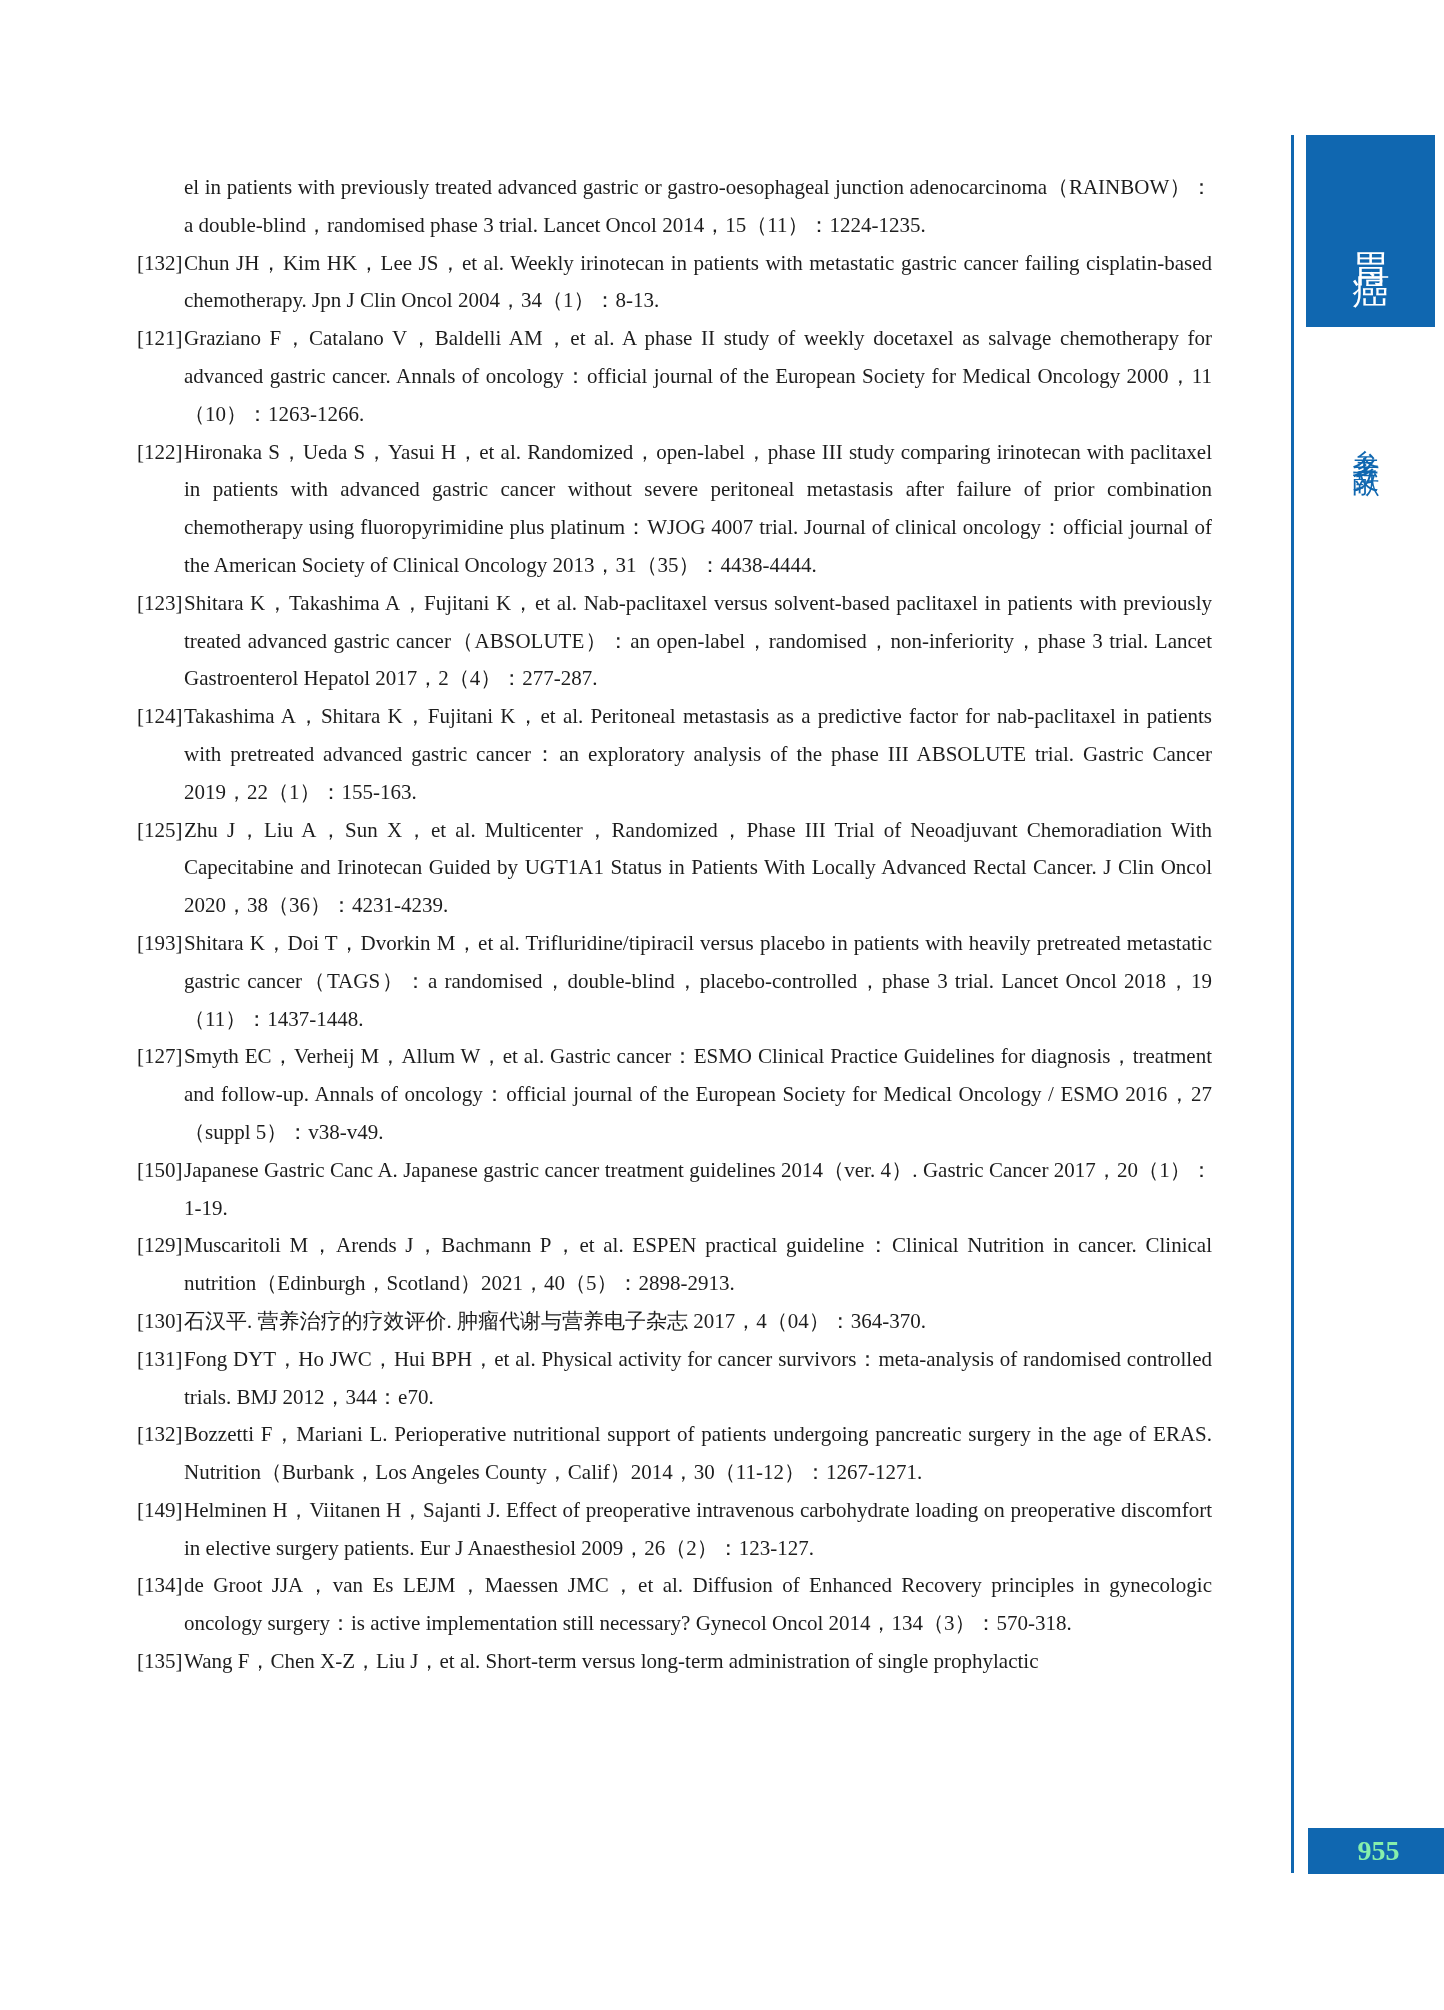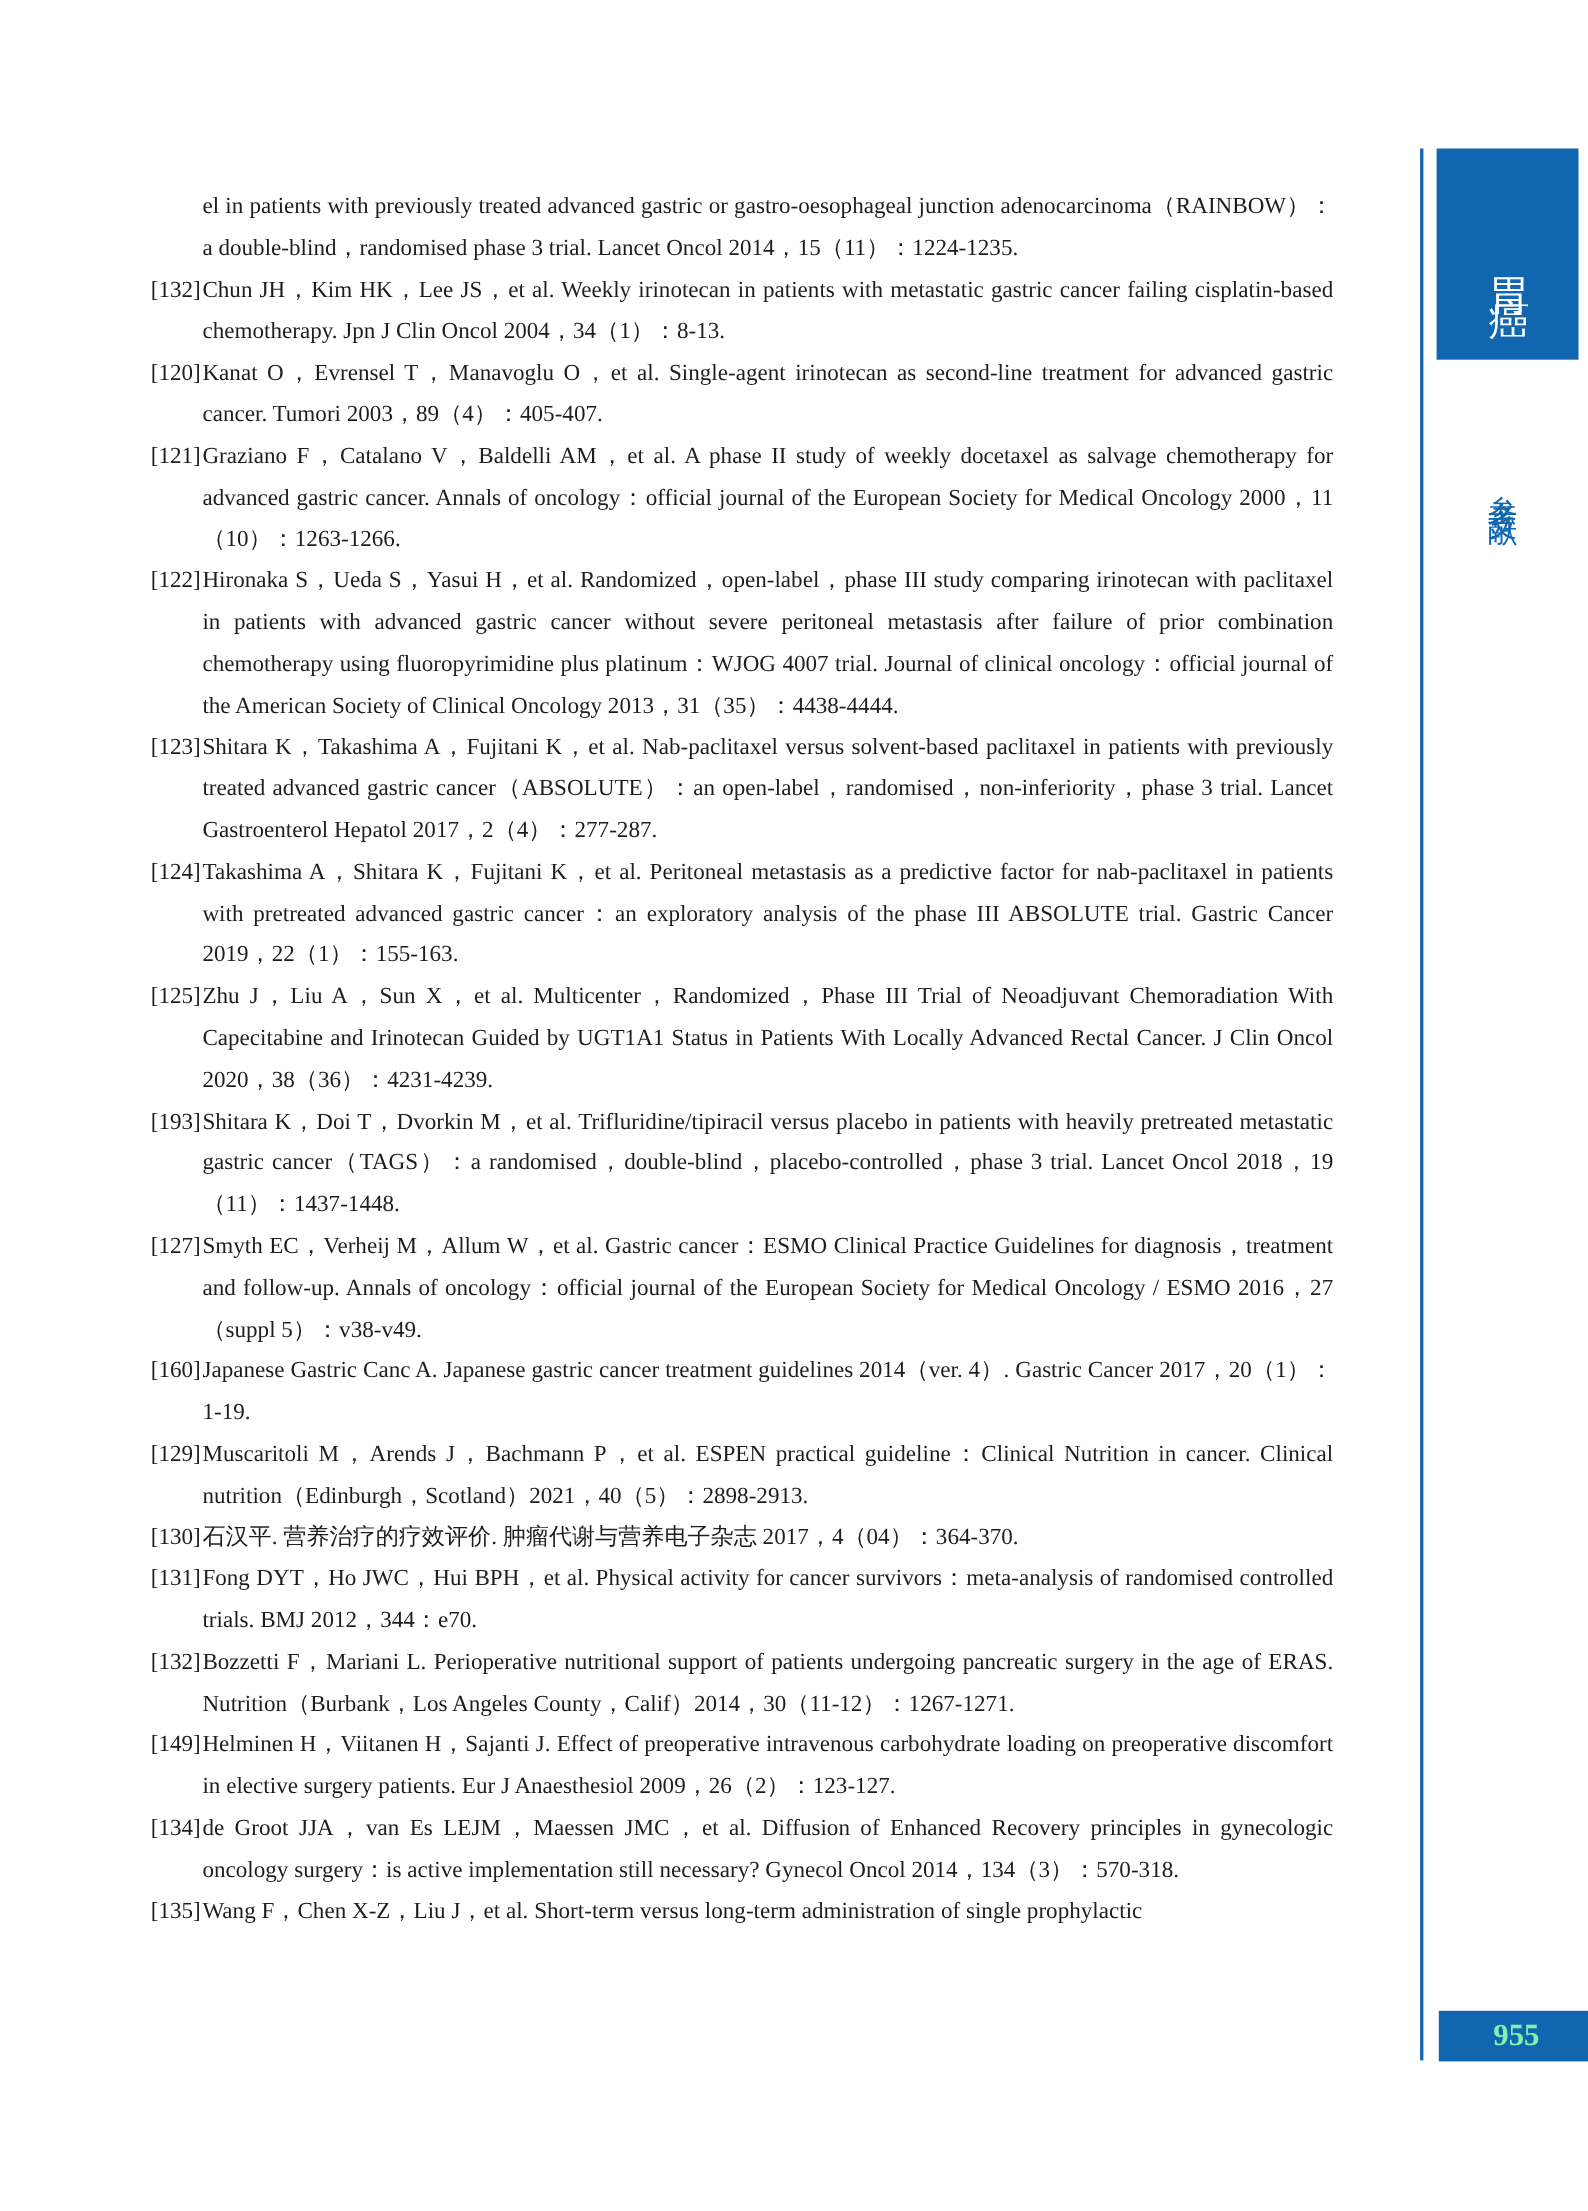--- a/index.html
+++ b/index.html
@@ -38,29 +38,28 @@
     color:#86efac; font-size:28px; font-weight:bold;
     font-family:"Liberation Serif", serif;
   }
 </style>
 </head>
 <body>
 
 <div class="refs" style="color: rgb(29, 29, 29); margin-top: 36px;">
   <p class="ref"><span class="marker"></span><span>el in patients with previously treated advanced gastric or gastro-oesophageal junction adenocarcinoma（RAINBOW）：a double-blind，randomised phase 3 trial. Lancet Oncol 2014，15（11）：1224-1235.</span></p>
   <p class="ref"><span class="marker">[132]</span><span>Chun JH，Kim HK，Lee JS，et al. Weekly irinotecan in patients with metastatic gastric cancer failing cisplatin-based chemotherapy. Jpn J Clin Oncol 2004，34（1）：8-13.</span></p>
-  <p class="ref"><span class="marker">[120]</span><span>Kanat O，Evrensel T，Manavoglu O，et al. Single-agent irinotecan as second-line treatment for advanced gastric cancer. Tumori 2003，89（4）：405-407.</span></p>
   <p class="ref"><span class="marker">[121]</span><span>Graziano F，Catalano V，Baldelli AM，et al. A phase II study of weekly docetaxel as salvage chemotherapy for advanced gastric cancer. Annals of oncology：official journal of the European Society for Medical Oncology 2000，11（10）：1263-1266.</span></p>
   <p class="ref"><span class="marker">[122]</span><span>Hironaka S，Ueda S，Yasui H，et al. Randomized，open-label，phase III study comparing irinotecan with paclitaxel in patients with advanced gastric cancer without severe peritoneal metastasis after failure of prior combination chemotherapy using fluoropyrimidine plus platinum：WJOG 4007 trial. Journal of clinical oncology：official journal of the American Society of Clinical Oncology 2013，31（35）：4438-4444.</span></p>
   <p class="ref"><span class="marker">[123]</span><span>Shitara K，Takashima A，Fujitani K，et al. Nab-paclitaxel versus solvent-based paclitaxel in patients with previously treated advanced gastric cancer（ABSOLUTE）：an open-label，randomised，non-inferiority，phase 3 trial. Lancet Gastroenterol Hepatol 2017，2（4）：277-287.</span></p>
   <p class="ref"><span class="marker">[124]</span><span>Takashima A，Shitara K，Fujitani K，et al. Peritoneal metastasis as a predictive factor for nab-paclitaxel in patients with pretreated advanced gastric cancer：an exploratory analysis of the phase III ABSOLUTE trial. Gastric Cancer 2019，22（1）：155-163.</span></p>
   <p class="ref"><span class="marker">[125]</span><span>Zhu J，Liu A，Sun X，et al. Multicenter，Randomized，Phase III Trial of Neoadjuvant Chemoradiation With Capecitabine and Irinotecan Guided by UGT1A1 Status in Patients With Locally Advanced Rectal Cancer. J Clin Oncol 2020，38（36）：4231-4239.</span></p>
   <p class="ref"><span class="marker">[193]</span><span>Shitara K，Doi T，Dvorkin M，et al. Trifluridine/tipiracil versus placebo in patients with heavily pretreated metastatic gastric cancer（TAGS）：a randomised，double-blind，placebo-controlled，phase 3 trial. Lancet Oncol 2018，19（11）：1437-1448.</span></p>
   <p class="ref"><span class="marker">[127]</span><span>Smyth EC，Verheij M，Allum W，et al. Gastric cancer：ESMO Clinical Practice Guidelines for diagnosis，treatment and follow-up. Annals of oncology：official journal of the European Society for Medical Oncology / ESMO 2016，27（suppl 5）：v38-v49.</span></p>
-  <p class="ref"><span class="marker">[160]</span><span>Japanese Gastric Canc A. Japanese gastric cancer treatment guidelines 2014（ver. 4）. Gastric Cancer 2017，20（1）：1-19.</span></p>
+  <p class="ref"><span class="marker">[150]</span><span>Japanese Gastric Canc A. Japanese gastric cancer treatment guidelines 2014（ver. 4）. Gastric Cancer 2017，20（1）：1-19.</span></p>
   <p class="ref"><span class="marker">[129]</span><span>Muscaritoli M，Arends J，Bachmann P，et al. ESPEN practical guideline：Clinical Nutrition in cancer. Clinical nutrition（Edinburgh，Scotland）2021，40（5）：2898-2913.</span></p>
   <p class="ref"><span class="marker">[130]</span><span>石汉平. 营养治疗的疗效评价. 肿瘤代谢与营养电子杂志 2017，4（04）：364-370.</span></p>
   <p class="ref"><span class="marker">[131]</span><span>Fong DYT，Ho JWC，Hui BPH，et al. Physical activity for cancer survivors：meta-analysis of randomised controlled trials. BMJ 2012，344：e70.</span></p>
   <p class="ref"><span class="marker">[132]</span><span>Bozzetti F，Mariani L. Perioperative nutritional support of patients undergoing pancreatic surgery in the age of ERAS. Nutrition（Burbank，Los Angeles County，Calif）2014，30（11-12）：1267-1271.</span></p>
   <p class="ref"><span class="marker">[149]</span><span>Helminen H，Viitanen H，Sajanti J. Effect of preoperative intravenous carbohydrate loading on preoperative discomfort in elective surgery patients. Eur J Anaesthesiol 2009，26（2）：123-127.</span></p>
   <p class="ref"><span class="marker">[134]</span><span>de Groot JJA，van Es LEJM，Maessen JMC，et al. Diffusion of Enhanced Recovery principles in gynecologic oncology surgery：is active implementation still necessary? Gynecol Oncol 2014，134（3）：570-318.</span></p>
   <p class="ref"><span class="marker">[135]</span><span>Wang F，Chen X-Z，Liu J，et al. Short-term versus long-term administration of single prophylactic</span></p>
 </div>
 
 <div class="side-line" style="background: rgb(16, 103, 176);"></div>

